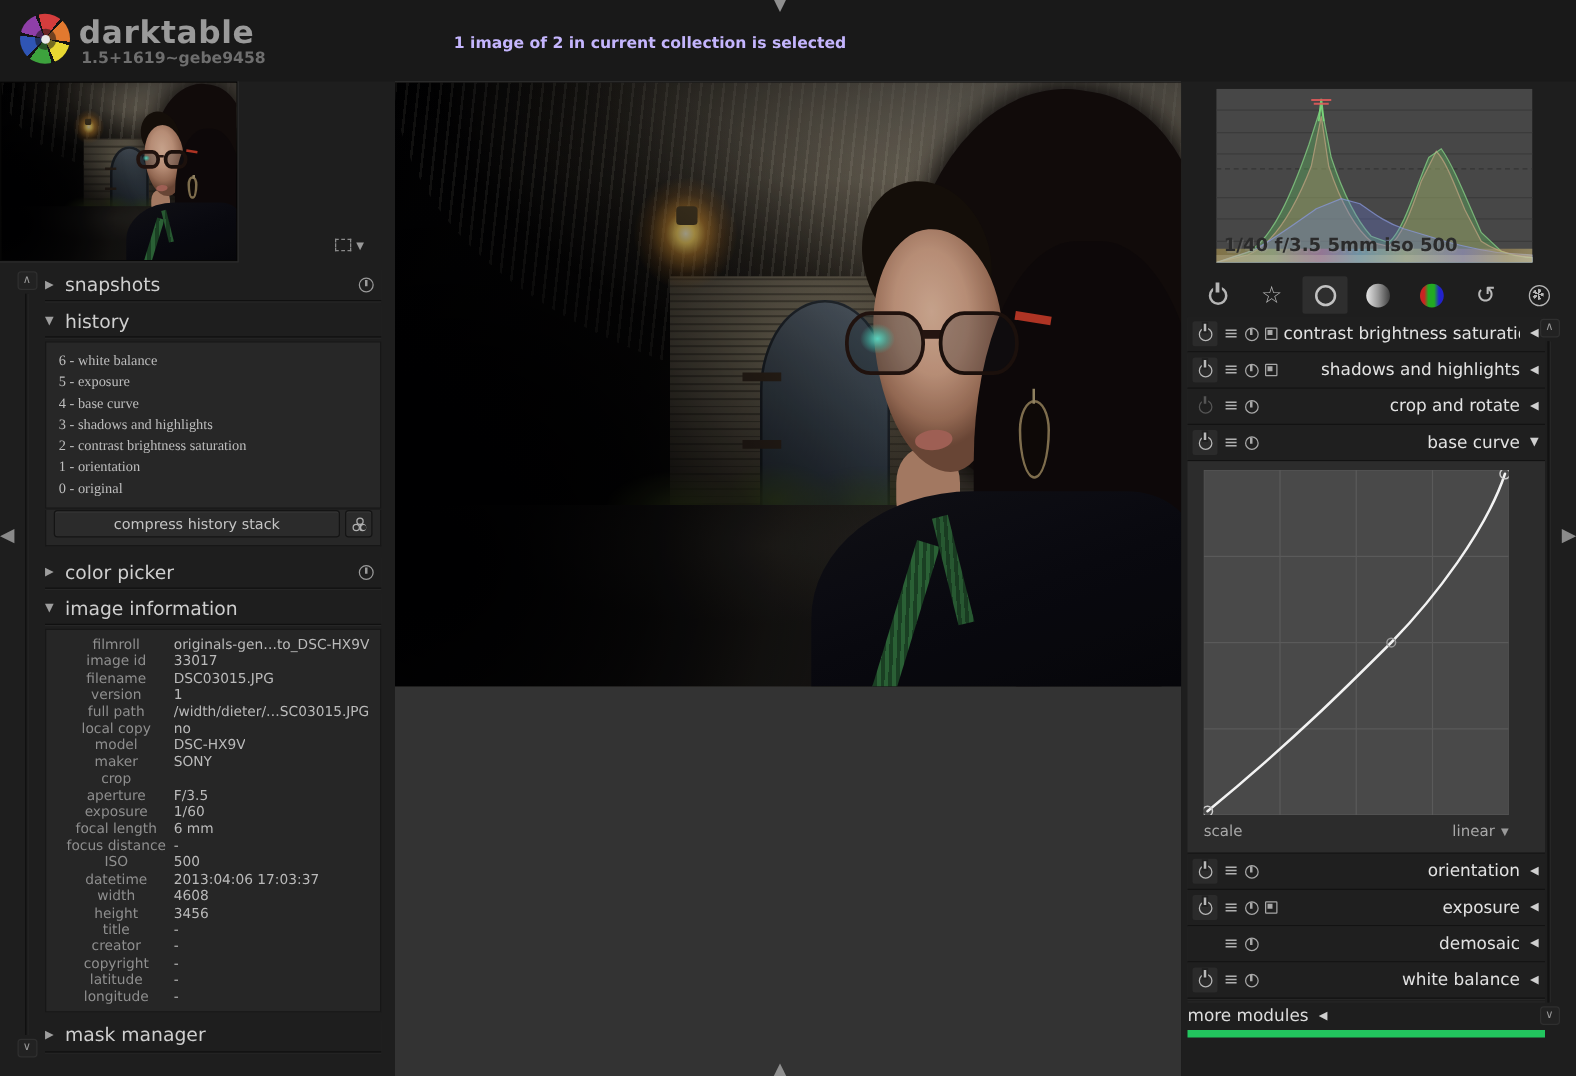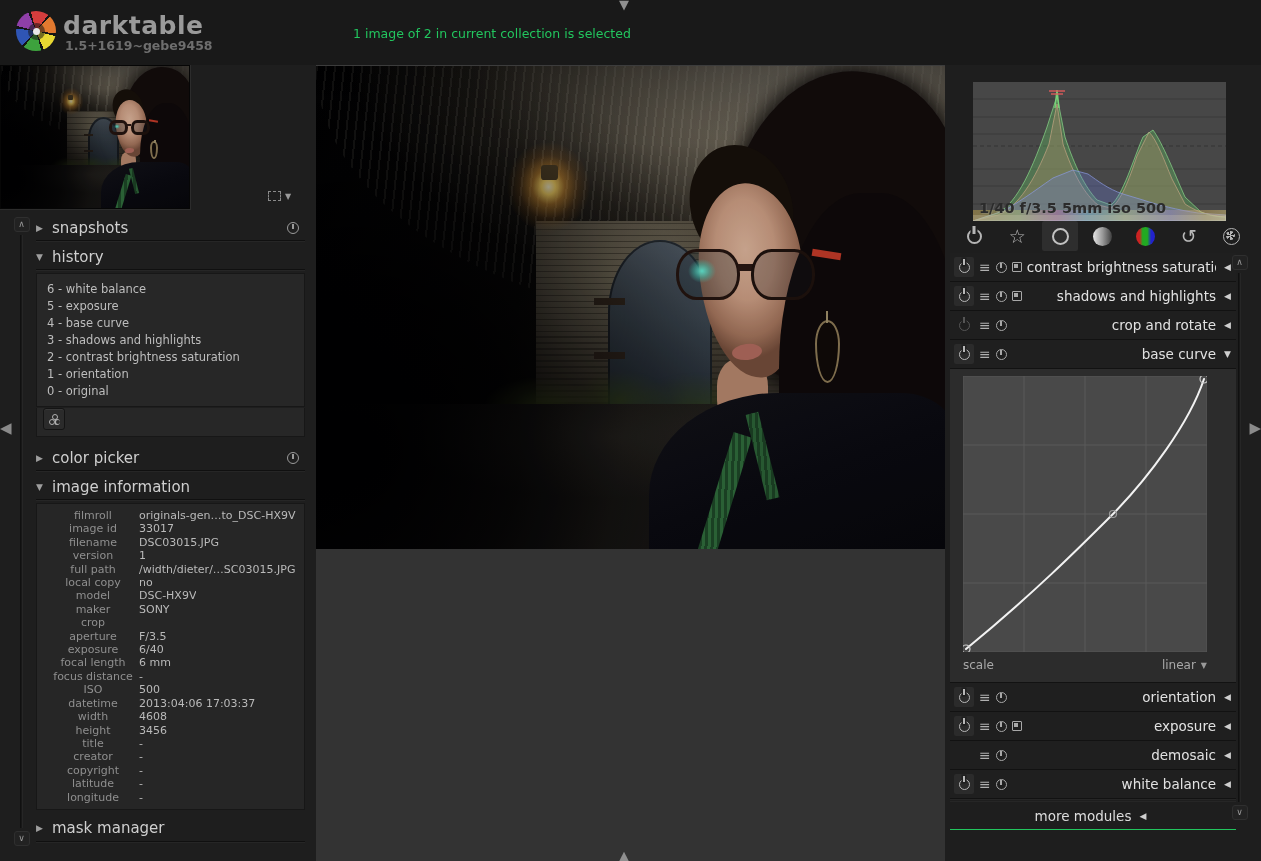--- a/index.html
+++ b/index.html
@@ -13,21 +13,21 @@
   .logo-icon { width:40px; height:40px; border-radius:50%; position:relative;
     background: conic-gradient(from -15deg, #d43d3d 0 52deg, #141414 52deg 60deg,
       #e2792f 60deg 112deg, #141414 112deg 120deg, #e8d832 120deg 172deg, #141414 172deg 180deg,
       #3da23d 180deg 232deg, #141414 232deg 240deg, #2f55b5 240deg 292deg, #141414 292deg 300deg,
       #8f3fa8 300deg 352deg, #141414 352deg 360deg); }
   .logo-icon::after { content:""; position:absolute; left:17px; top:17px; width:7px; height:7px;
     border-radius:50%; background:#e8e8e8; box-shadow:0 0 0 5px rgba(20,20,20,.55); }
   .logo-text { margin-left:7px; }
   .logo-title { font-size:25px; font-weight:bold; color:#9a9a9a; line-height:29px; letter-spacing:.5px; }
   .logo-version { font-size:12.5px; font-weight:bold; color:#6e6e6e; margin-top:-2px; margin-left:2px; }
-  .status-text { position:absolute; left:353px; top:26px; font-size:12.5px; color:#22c55e; }
+  .status-text { position:absolute; left:363px; top:26px; font-size:12.5px; color:#c4b5fd;font-weight:bold; }
   .views { position:absolute; right:15px; top:19px; font-size:18px; font-weight:bold; white-space:nowrap; }
   .view { color:#7d7d7d; cursor:pointer; }
   .view.active { color:#e9e9e9; }
   .view-sep { color:#5a5a5a; margin:0 9px; font-weight:normal; }
 
   
   .arrow-top { position:absolute; left:619px; top:-3px; font-size:13px; color:#8f8f8f; z-index:9; }
   .arrow-bottom { position:absolute; left:619px; bottom:-2px; font-size:13px; color:#8f8f8f; z-index:9; }
   .arrow-left { position:absolute; left:0px; top:419px; font-size:15px; color:#8a8a8a; z-index:9; }
   .arrow-right { position:absolute; right:0px; top:419px; font-size:15px; color:#8a8a8a; z-index:9; }
@@ -52,21 +52,21 @@
   .sec-header { height:26px; display:flex; align-items:center; border-bottom:1px solid #101010;
     box-shadow:0 1px 0 #262626; margin-bottom:3px; cursor:pointer; }
   .sec-arrow { font-size:9px; color:#9e9e9e; width:16px; }
   .sec-label { font-size:15px; color:#cfcfcf; flex:1; }
   .icon-resetcirc { width:12px; height:12px; border:1.4px solid #9a9a9a; border-radius:50%;
     position:relative; margin-right:6px; }
   .icon-resetcirc::after { content:""; position:absolute; left:4px; top:1px; width:1.6px; height:5px;
     background:#9a9a9a; }
 
   .history-box { background:#272727; border:1px solid #171717; padding:7px 6px 6px 6px; margin-bottom:4px; }
-  .hist-item { font-size:11.5px; color:#bdbdbd; line-height:17px; padding-left:4px; cursor:pointer; }
+  .hist-item { font-size:11.5px; color:#bdbdbd; line-height:17px; padding-left:4px; cursor:pointer;font-family:Liberation Serif, serif; }
   .compress-row { display:flex; gap:4px; margin-top:6px; }
   .btn { background:#2b2b2b; border:1px solid #141414; box-shadow:inset 0 1px 0 #383838;
     border-radius:3px; color:#c4c4c4; font-size:11.5px; text-align:center; cursor:pointer; }
   .compress-btn { flex:1; height:22px; line-height:20px; }
   .style-btn { width:22px; height:22px; position:relative; }
   .icon-style { position:absolute; left:5px; top:5px; width:10px; height:10px; }
   .icon-style::before { content:""; position:absolute; left:3px; top:0; width:4px; height:4px;
     border:1px solid #b0b0b0; border-radius:50%; }
   .icon-style::after { content:""; position:absolute; left:0; top:5px; width:4px; height:4px;
     border:1px solid #b0b0b0; border-radius:50%; box-shadow:6px 0 0 -1px #2b2b2b, 5px 0 0 #b0b0b0; }
@@ -150,21 +150,21 @@
     background:linear-gradient(160deg,#121218 0%,#0b0b10 48%,#06060a 100%);
     border-radius:42% 18% 0 0 / 58% 26% 0 0; }
   .p-strap1 { left:22%; top:75%; width:6.5%; height:27%;
     background:repeating-linear-gradient(75deg,#2f6b3a 0 3px,#1e4726 3px 6px); transform:rotate(17deg); }
   .p-strap2 { left:36%; top:71%; width:4.5%; height:18%;
     background:repeating-linear-gradient(100deg,#2c6236 0 3px,#1c4224 3px 6px); transform:rotate(-14deg); }
   .p-tone { inset:0; background:rgba(4,4,8,.1); }
 
   
   .right-panel { position:absolute; right:0; top:65px; width:316px; height:796px; background:#1e1e1e; }
-  .histogram { position:absolute; left:28px; top:17px; width:253px; height:139px; cursor:pointer; }
+  .histogram { position:absolute; left:28px; top:6px; width:253px; height:139px; cursor:pointer; }
   .histo-overlay { position:absolute; left:6px; top:118px; font-size:14.5px; font-weight:bold;
     color:#2b2b2b; text-shadow:1px 1px 0 rgba(160,160,160,.25); pointer-events:none; white-space:nowrap; }
 
   .groups-row { position:absolute; left:8px; top:153px; width:300px; height:36px;
     display:flex; align-items:center; justify-content:space-around; }
   .group-btn { width:36px; height:30px; display:flex; align-items:center; justify-content:center;
     border-radius:2px; cursor:pointer; }
   .group-btn.selected { background:#2e2e2e; }
   .g-glyph { font-size:19px; color:#b9b9b9; line-height:1; }
   .icon-gpower { width:15px; height:15px; border:2px solid #b5b5b5; border-radius:50%; position:relative; }
@@ -207,22 +207,22 @@
   .mod-arrow { width:13px; font-size:9px; color:#cfcfcf; text-align:center; cursor:pointer; }
 
   .basecurve-panel { background:#2c2c2c; border-bottom:1px solid #121212; padding:7px 0 10px 13px;
     position:relative; }
   .bc-grid { display:block; }
   .bc-footer { display:flex; width:244px; margin-top:6px; align-items:center; }
   .bc-scale { font-size:12px; color:#a8a8a8; flex:1; }
   .bc-mode { font-size:12px; color:#a8a8a8; cursor:pointer; }
   .bc-mode-arrow { font-size:8px; color:#9a9a9a; margin-left:5px; cursor:pointer; }
 
-  .more-modules { height:29px; display:flex; align-items:center; justify-content:center; gap:5px;
-    padding-right:2px; border-top:1px solid #262626; border-bottom:1px solid #22c55e; margin-top:2px; }
+  .more-modules { height:29px; display:flex; align-items:center; justify-content:flex-start; gap:5px;
+    padding-right:2px; border-top:1px solid #262626; border-bottom:6px solid #22c55e; margin-top:2px; }
   .more-label { font-size:13.5px; color:#dddddd; cursor:pointer; }
   .ss-right { right:13px; top:190px; height:565px; }
 </style>
 </head>
 <body>
 
 <div class="app">
 
   <div class="topbar">
     <div class="logo">
@@ -305,20 +305,21 @@
           <div class="hist-item">3 - shadows and highlights</div>
 
           <div class="hist-item">2 - contrast brightness saturation</div>
 
           <div class="hist-item">1 - orientation</div>
 
           <div class="hist-item">0 - original</div>
         </div>
       <div class="history-box" style="margin-top:-5px; padding-top:0; border-top:none;">
         <div class="compress-row">
+          <div class="btn compress-btn">compress history stack</div>
           <div class="btn style-btn">
             <span class="icon-style"></span>
           </div>
         </div>
       </div>
 
       <div class="sec-header" style="margin-top:8px;">
         <span class="sec-arrow">▶</span>
         <span class="sec-label">color picker</span>
         <span class="icon-resetcirc"></span>
@@ -375,21 +376,21 @@
             <span class="info-value"></span>
           </div>
 
           <div class="info-row">
             <span class="info-label">aperture</span>
             <span class="info-value">F/3.5</span>
           </div>
 
           <div class="info-row">
             <span class="info-label">exposure</span>
-            <span class="info-value">6/40</span>
+            <span class="info-value">1/60</span>
           </div>
 
           <div class="info-row">
             <span class="info-label">focal length</span>
             <span class="info-value">6 mm</span>
           </div>
 
           <div class="info-row">
             <span class="info-label">focus distance</span>
             <span class="info-value">-</span>

